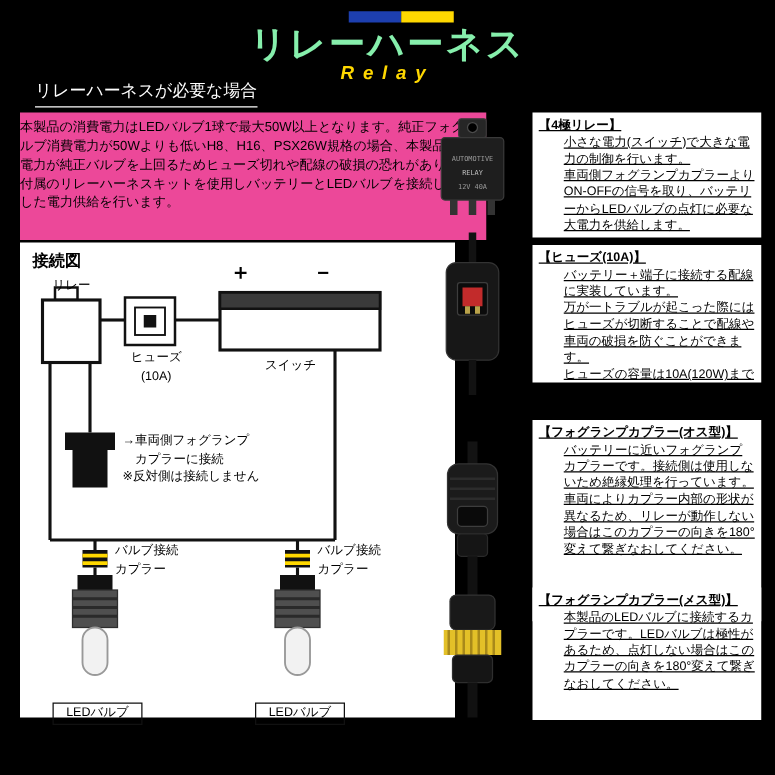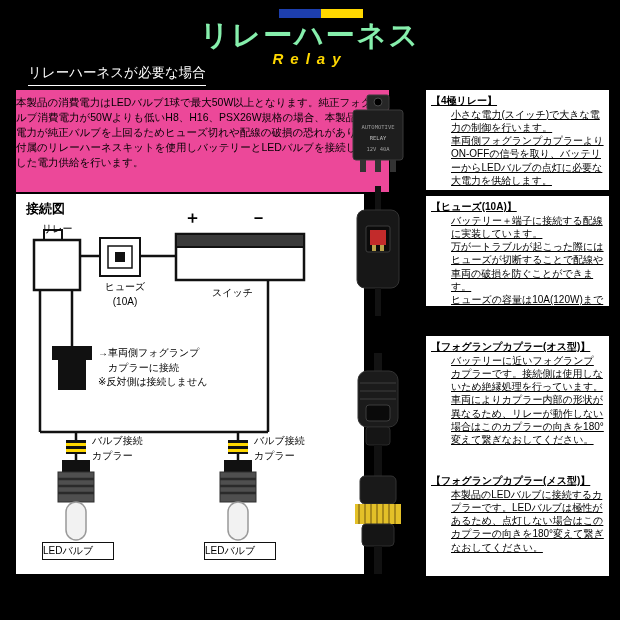--- a/index.html
+++ b/index.html
@@ -32,21 +32,21 @@
   .dtitle { left:10px; top:6px; font-size:13px; font-weight:bold; }
   .relay-lb { left:26px; top:28px; }
   .fuse-lb { left:84px; top:86px; width:50px; text-align:center; }
   .plus-lb  { left:168px; top:12px; font-size:17px; font-weight:bold; }
   .minus-lb { left:234px; top:12px; font-size:17px; font-weight:bold; }
   .batt-lb { left:196px; top:92px; }
   .fog-lb { left:82px; top:152px; }
   .bc-left { left:76px; top:240px; }
   .bc-right { left:238px; top:240px; }
   .led-box { position:absolute; width:72px; height:18px; border:1.5px solid #111;
-             text-align:left; font-size:10px; line-height:15px; top:348px; }
+             text-align:center; font-size:10px; line-height:15px; top:368px; }
   .led-box.l { left:26px; } .led-box.r { left:188px; }
 
   
   .panel { position:absolute; left:333px; width:276px; display:flex;text-decoration:underline; }
   .photo { flex:0 0 90px; width:90px; margin-right:3px; display:flex;
            align-items:center; justify-content:center; }
   .ptext { flex:1; background:#fff; padding:4px 5px; }
   .ptitle { font-size:10px; font-weight:bold; line-height:1.35; }
   .pbody { font-size:10px; line-height:1.33; white-space:pre-line;margin-left:20px; }
   .p1 { top:90px;  height:100px; }

